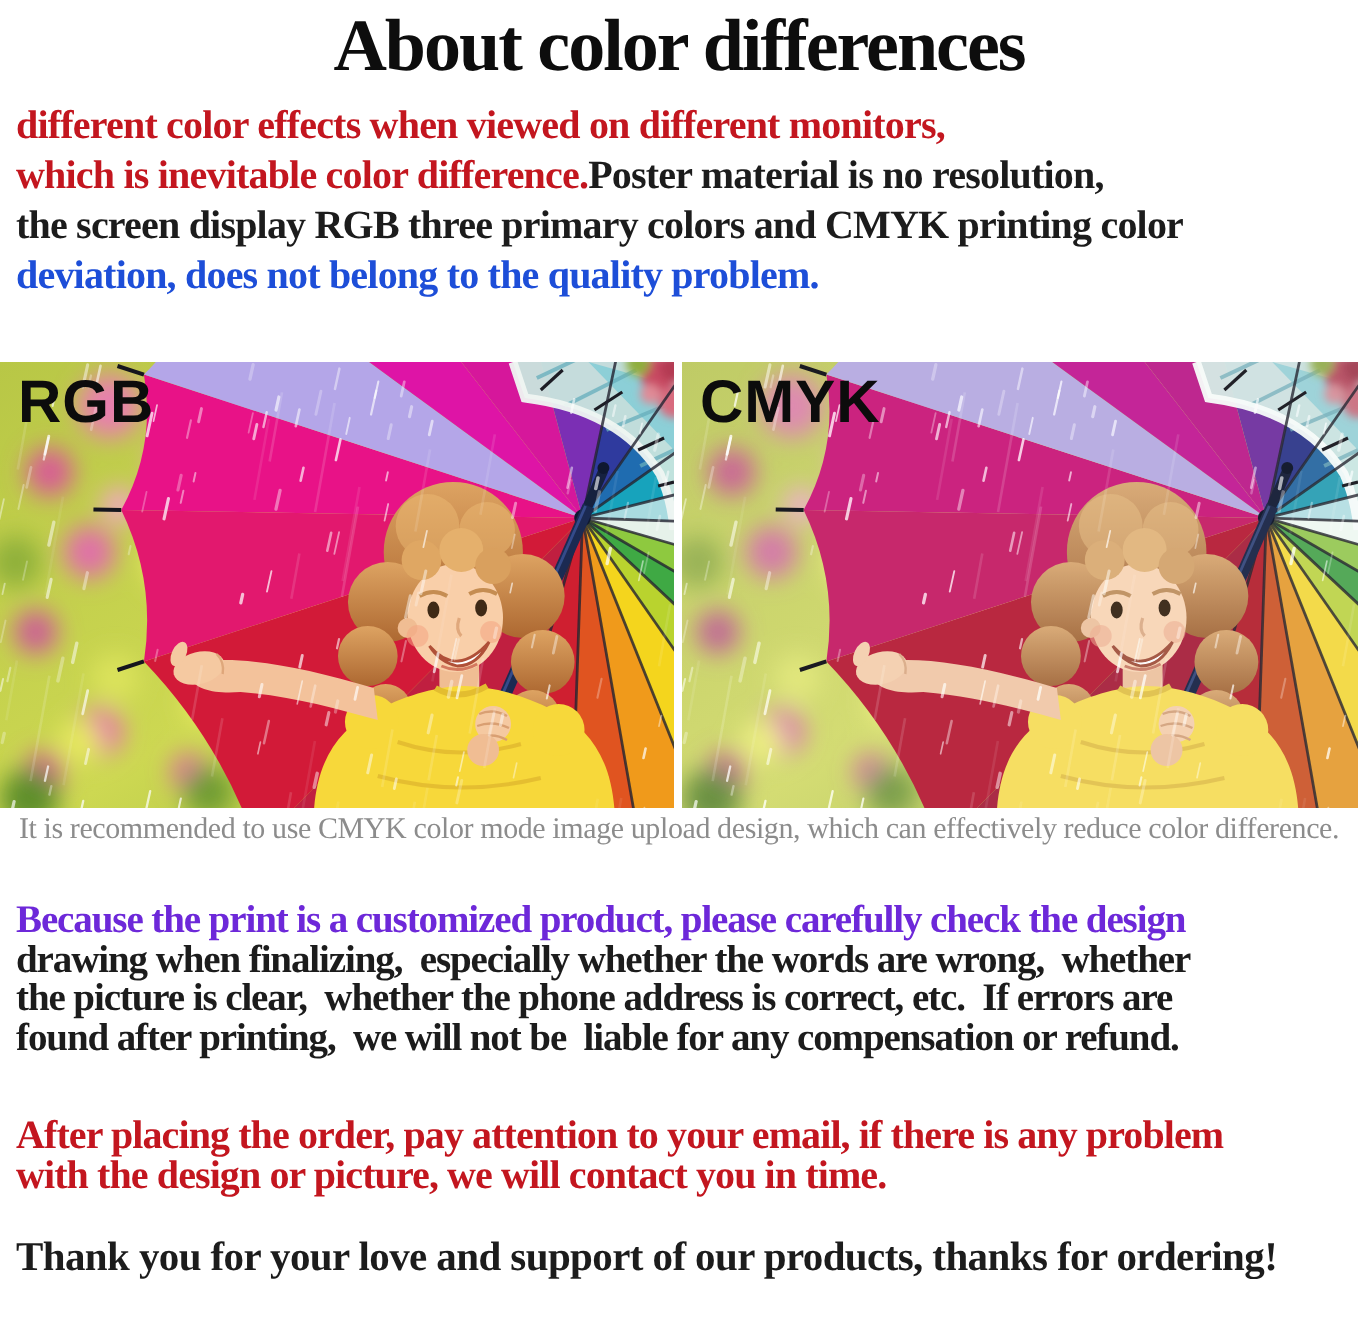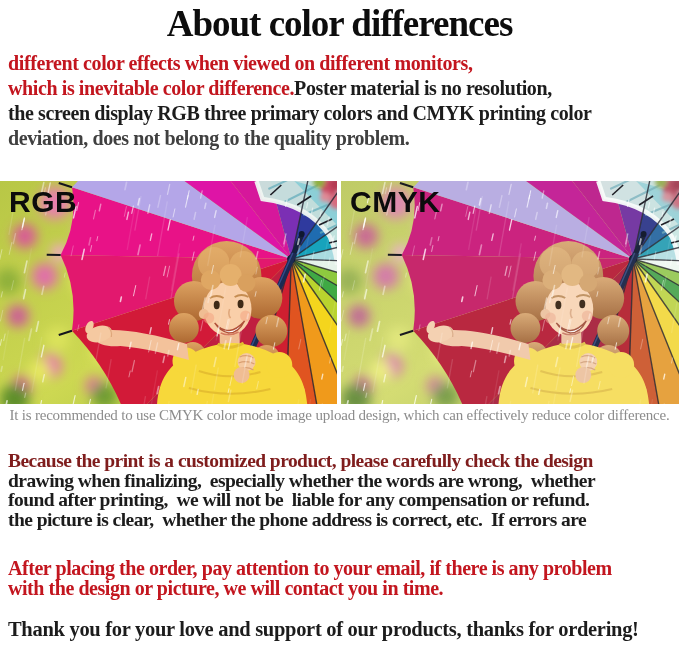--- a/index.html
+++ b/index.html
@@ -41,21 +41,21 @@
 </style>
 </head>
 <body>
 
 <div class="title">About color differences</div>
 
 <div class="para p1">
     <div class="tline"><span style="color: rgb(195, 22, 31);">different color effects when viewed on different monitors,</span></div>
     <div class="tline"><span style="color: rgb(195, 22, 31);">which is inevitable color difference.</span><span style="color: rgb(28, 28, 28);">Poster material is no resolution,</span></div>
     <div class="tline"><span style="color: rgb(28, 28, 28);">the screen display RGB three primary colors and CMYK printing color</span></div>
-    <div class="tline"><span style="color: #404040;">deviation, does not belong to the quality problem.</span></div>
+    <div class="tline"><span style="color: #1d4ed8;">deviation, does not belong to the quality problem.</span></div>
   </div>
 
 <div class="images-row">
   <div class="imgbox left">
     <svg viewBox="0 0 339 223" preserveAspectRatio="none">
       <defs>
         <linearGradient id="bgGrad" x1="0" y1="0" x2="1" y2="1">
           <stop offset="0" stop-color="#b8c746"></stop>
           <stop offset="0.55" stop-color="#cdd852"></stop>
           <stop offset="1" stop-color="#9fba3c"></stop>
@@ -393,24 +393,24 @@
     <svg viewBox="0 0 339 223" preserveAspectRatio="none">
       <use href="#scene"></use>
     </svg>
     <div class="imglabel">CMYK</div>
   </div>
 </div>
 
 <div class="caption">It is recommended to use CMYK color mode image upload design, which can effectively reduce color difference.</div>
 
 <div class="para p2">
-    <div class="tline"><span style="color: #7f1d1d;">Because the print is a customized product, please carefully check the design</span></div>
+    <div class="tline"><span style="color: #6d28d9;">Because the print is a customized product, please carefully check the design</span></div>
     <div class="tline"><span style="color: rgb(28, 28, 28);">drawing when finalizing,  especially whether the words are wrong,  whether</span></div>
+    <div class="tline"><span style="color: rgb(28, 28, 28);">the picture is clear,  whether the phone address is correct, etc.  If errors are</span></div>
     <div class="tline"><span style="color: rgb(28, 28, 28);">found after printing,  we will not be  liable for any compensation or refund.</span></div>
-    <div class="tline"><span style="color: rgb(28, 28, 28);">the picture is clear,  whether the phone address is correct, etc.  If errors are</span></div>
   </div>
 <div class="para p3">
     <div class="tline"><span style="color: rgb(195, 22, 31);">After placing the order, pay attention to your email, if there is any problem</span></div>
     <div class="tline"><span style="color: rgb(195, 22, 31); margin-top: 47px;">with the design or picture, we will contact you in time.</span></div>
   </div>
 <div class="para p4">
     <div class="tline"><span style="color: rgb(28, 28, 28);">Thank you for your love and support of our products, thanks for ordering!</span></div>
   </div>
 
 </body></html>

